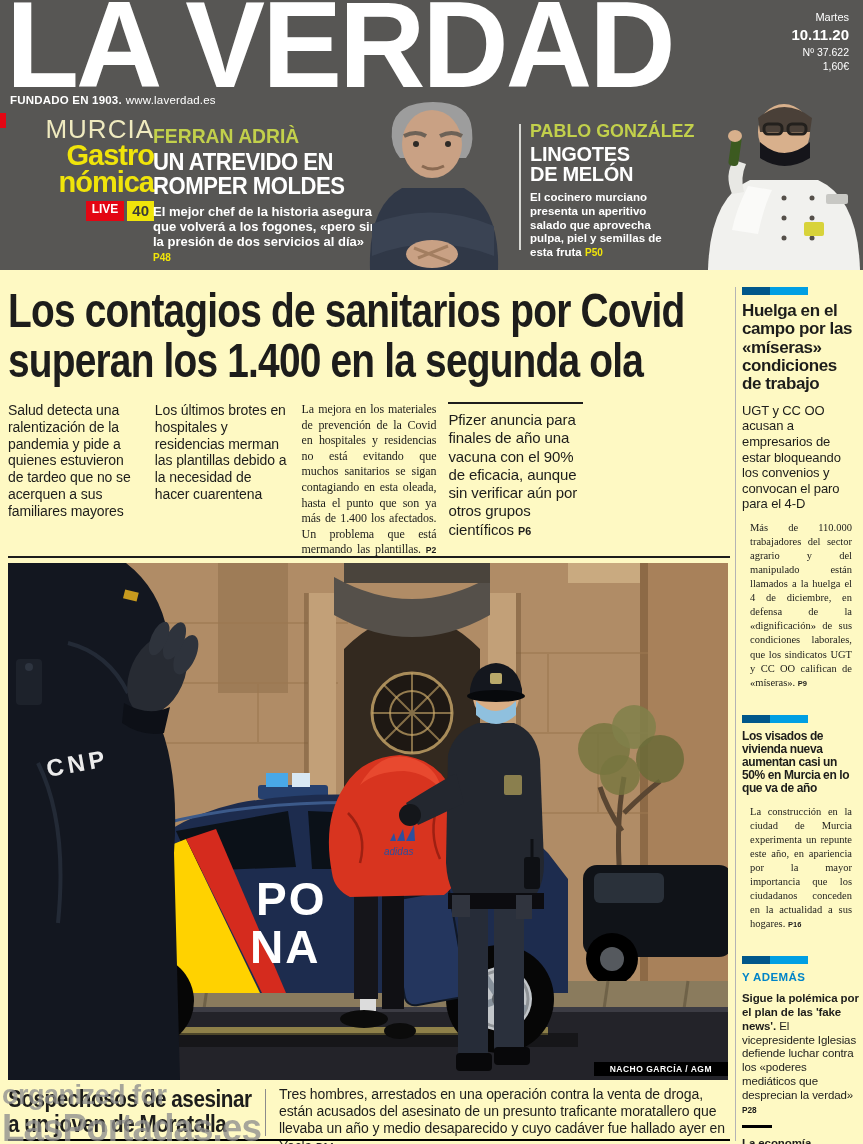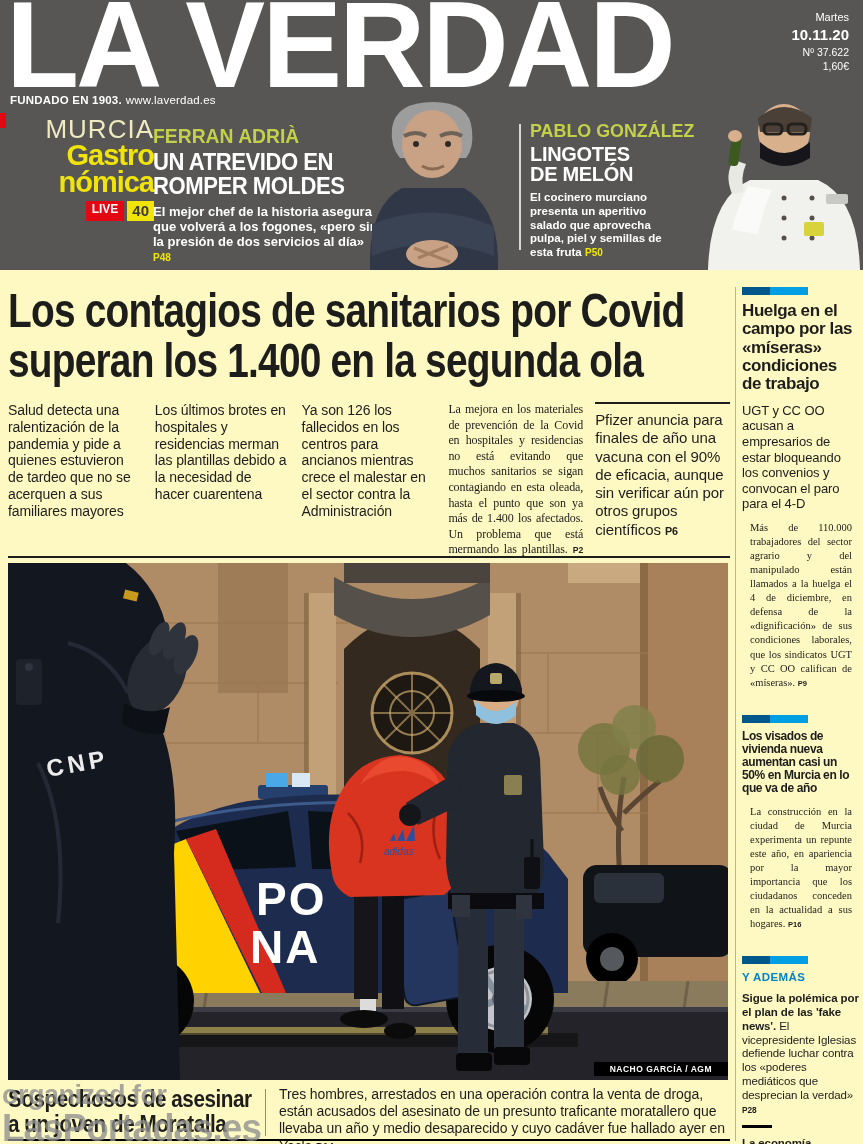--- a/index.html
+++ b/index.html
@@ -165,21 +165,20 @@
   </div>
 
   <div class="headline">
     <div class="hline">Los contagios de sanitarios por Covid</div>
     <div class="hline">superan los 1.400 en la segunda ola</div>
   </div>
 
   <div class="cols">
     <p class="col">Salud detecta una ralentización de la pandemia y pide a quienes estuvieron de tardeo que no se acerquen a sus familiares mayores</p>
     <p class="col">Los últimos brotes en hospitales y residencias merman las plantillas debido a la necesidad de hacer cuarentena</p>
-    <p class="col">Ya son 126 los fallecidos en los centros para ancianos mientras crece el malestar en el sector contra la Administración</p>
     <p class="col serif">
       <span>La mejora en los materiales de prevención de la Covid en hospitales y residencias no está evitando que muchos sanitarios se sigan contagiando en esta oleada, hasta el punto que son ya más de 1.400 los afectados. Un problema que está mermando las plantillas.</span>
       <b class="pgref">P2 A 5</b>
     </p>
     <p class="col pfizer">
       <span>Pfizer anuncia para finales de año una vacuna con el 90% de eficacia, aunque sin verificar aún por otros grupos científicos</span>
       <b class="pgref">P6</b>
     </p>
   </div>
 

